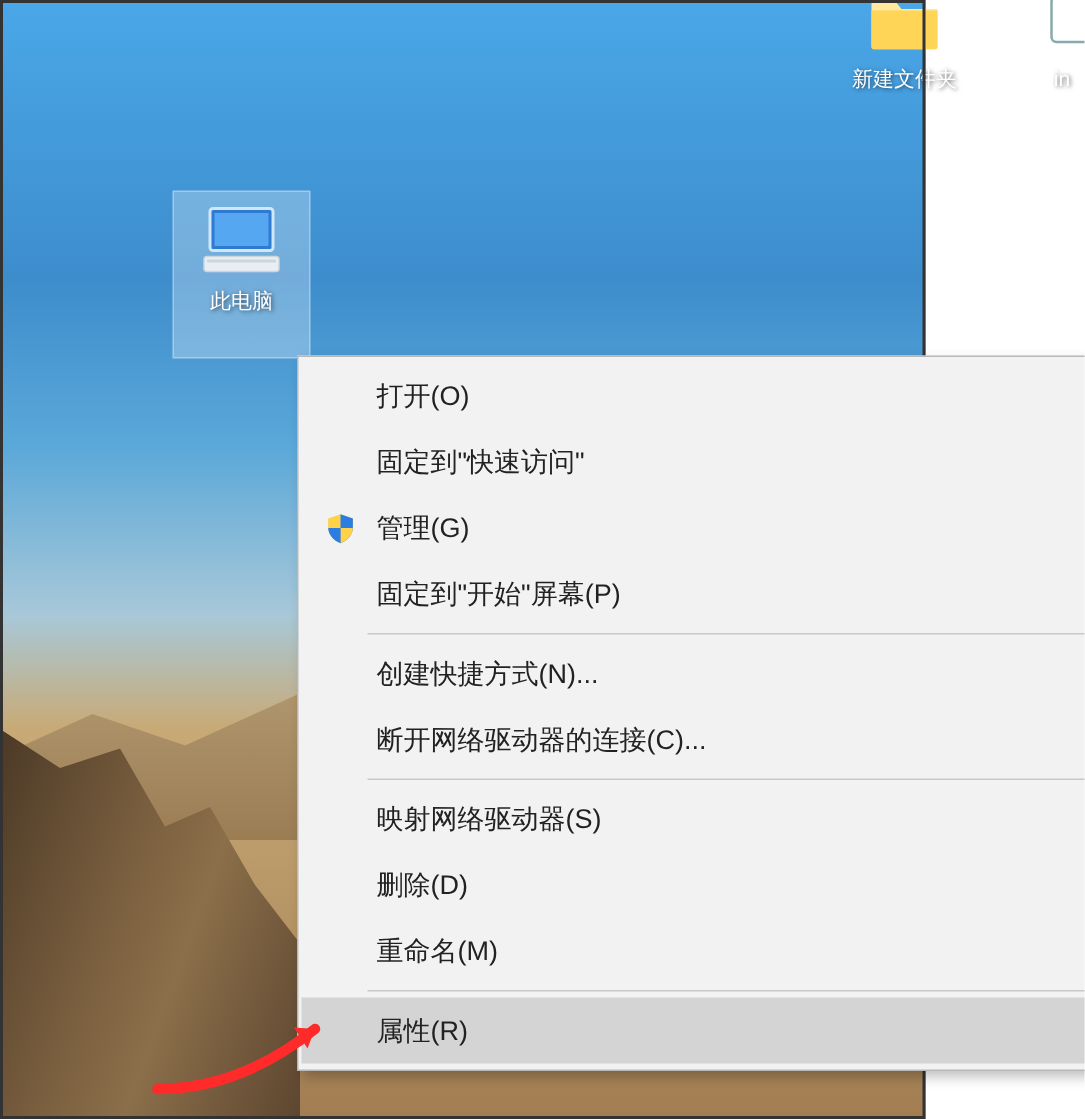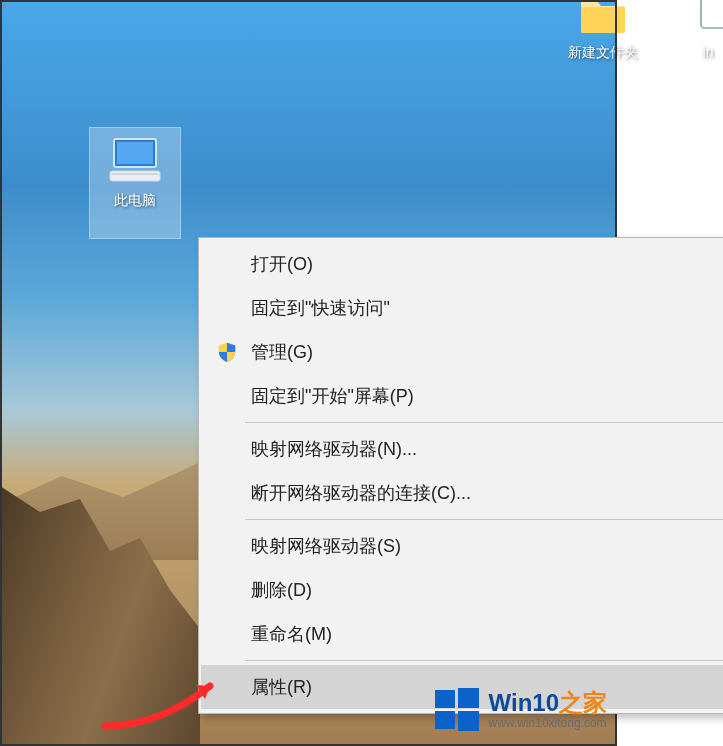--- a/index.html
+++ b/index.html
@@ -158,21 +158,21 @@
   <div class="icon-block" style="left:688px; top:-20px; width:40px;">
     <div class="icon-img">
       <svg viewBox="0 0 48 48" width="40" height="40">
         <rect x="6" y="6" width="36" height="36" rx="4" fill="#fff"></rect>
         <rect x="6" y="6" width="36" height="36" rx="4" fill="none" stroke="#8aa" stroke-width="2"></rect>
       </svg>
     </div>
     <div>in</div>
   </div>
 
-  <div class="icon-block selected" style="left:90px; top:128px; height:110px;">
+  <div class="icon-block selected" style="left:116px; top:128px; height:110px;">
     <div class="icon-img">
       <svg class="pc-glyph" viewBox="0 0 54 48">
         <rect x="6" y="2" width="42" height="28" rx="2" fill="#2f7bd1" stroke="#cfe6fb" stroke-width="2"></rect>
         <rect x="9" y="5" width="36" height="22" fill="#54a7f0"></rect>
         <rect x="2" y="34" width="50" height="10" rx="2" fill="#e9eef3" stroke="#cdd5dd" stroke-width="1"></rect>
         <rect x="4" y="36" width="46" height="2" fill="#cdd5dd"></rect>
       </svg>
     </div>
     <div>此电脑</div>
   </div>
@@ -195,21 +195,21 @@
       </span>
       <span>管理(G)</span>
     </div>
     <div class="menu-item">
       <span>固定到"开始"屏幕(P)</span>
     </div>
 
     <div class="menu-sep"></div>
 
     <div class="menu-item">
-      <span>映射网络驱动器(N)...</span>
+      <span>创建快捷方式(N)...</span>
     </div>
     <div class="menu-item">
       <span>断开网络驱动器的连接(C)...</span>
     </div>
 
     <div class="menu-sep"></div>
 
     <div class="menu-item">
       <span>映射网络驱动器(S)</span>
     </div>
@@ -225,29 +225,15 @@
     <div class="menu-item highlight">
       <span>属性(R)</span>
     </div>
   </div>
 
   <svg class="red-arrow" viewBox="0 0 120 60">
     <path d="M5 55 Q 60 55 110 15" stroke="#ff2a2a" stroke-width="7" fill="none" stroke-linecap="round"></path>
     <path d="M110 15 L96 14 L105 28 Z" fill="#ff2a2a"></path>
   </svg>
 
-  <div class="watermark">
-    <svg class="winlogo" viewBox="0 0 48 48">
-      <rect x="2" y="4" width="20" height="18" fill="#0b63c9"></rect>
-      <rect x="25" y="2" width="21" height="20" fill="#0b63c9"></rect>
-      <rect x="2" y="25" width="20" height="18" fill="#0b63c9"></rect>
-      <rect x="25" y="25" width="21" height="20" fill="#0b63c9"></rect>
-    </svg>
-    <div class="wm-text">
-      <div class="wm-title">
-        <span>Win10</span><span class="accent">之家</span>
-      </div>
-      <div class="wm-url">www.win10xitong.com</div>
-    </div>
-  </div>
 
   <div class="border-frame"></div>
 </div>
 
 </body></html>

